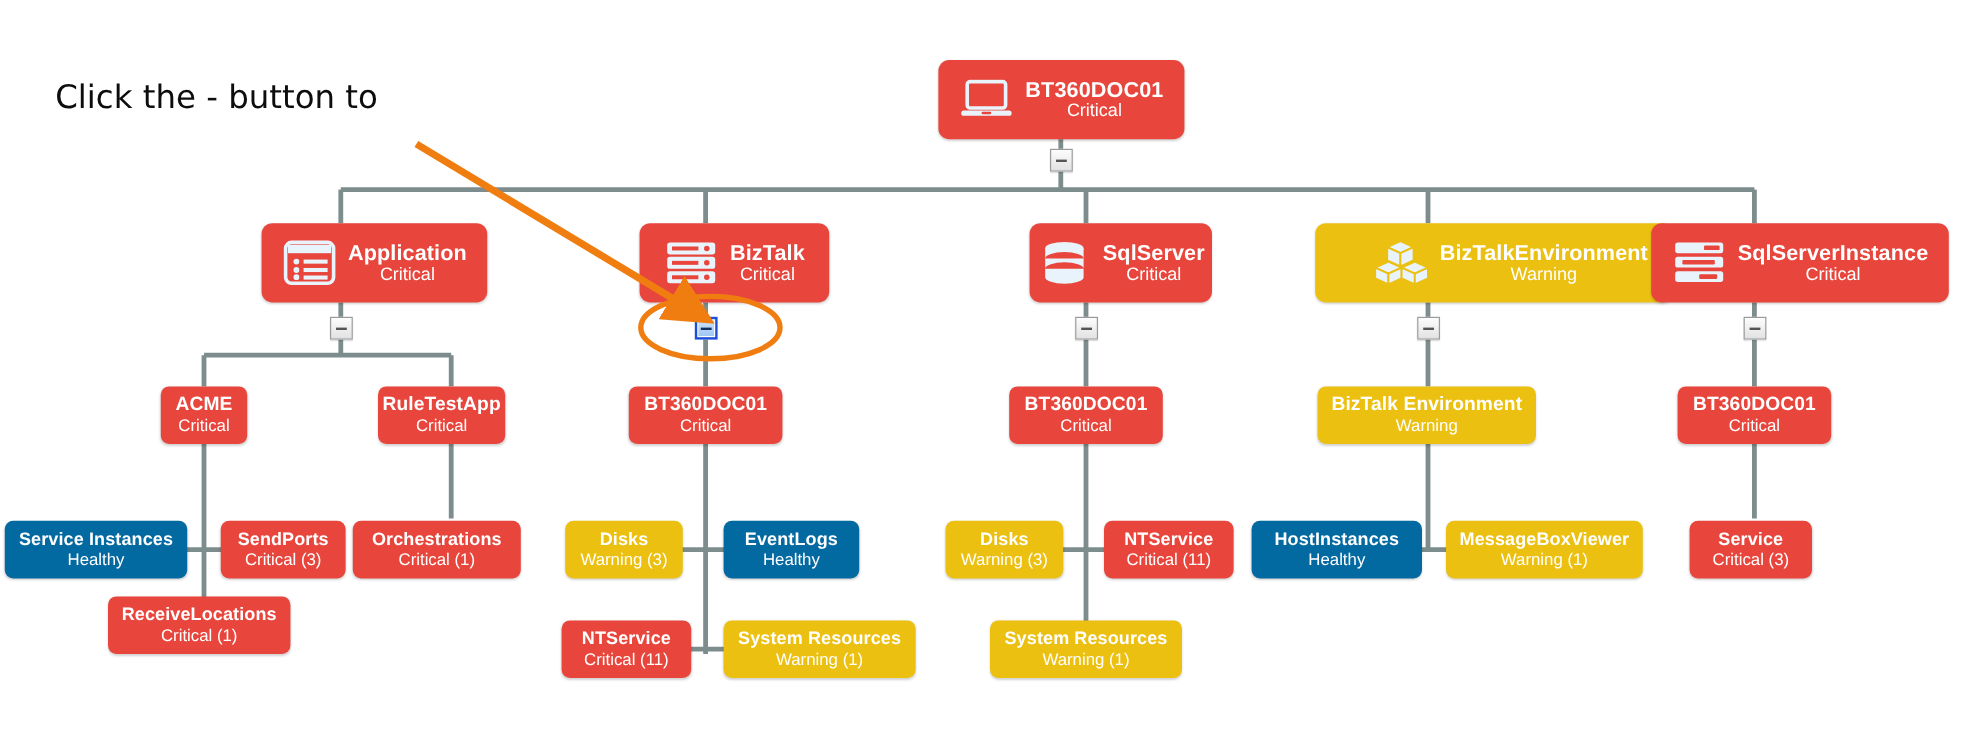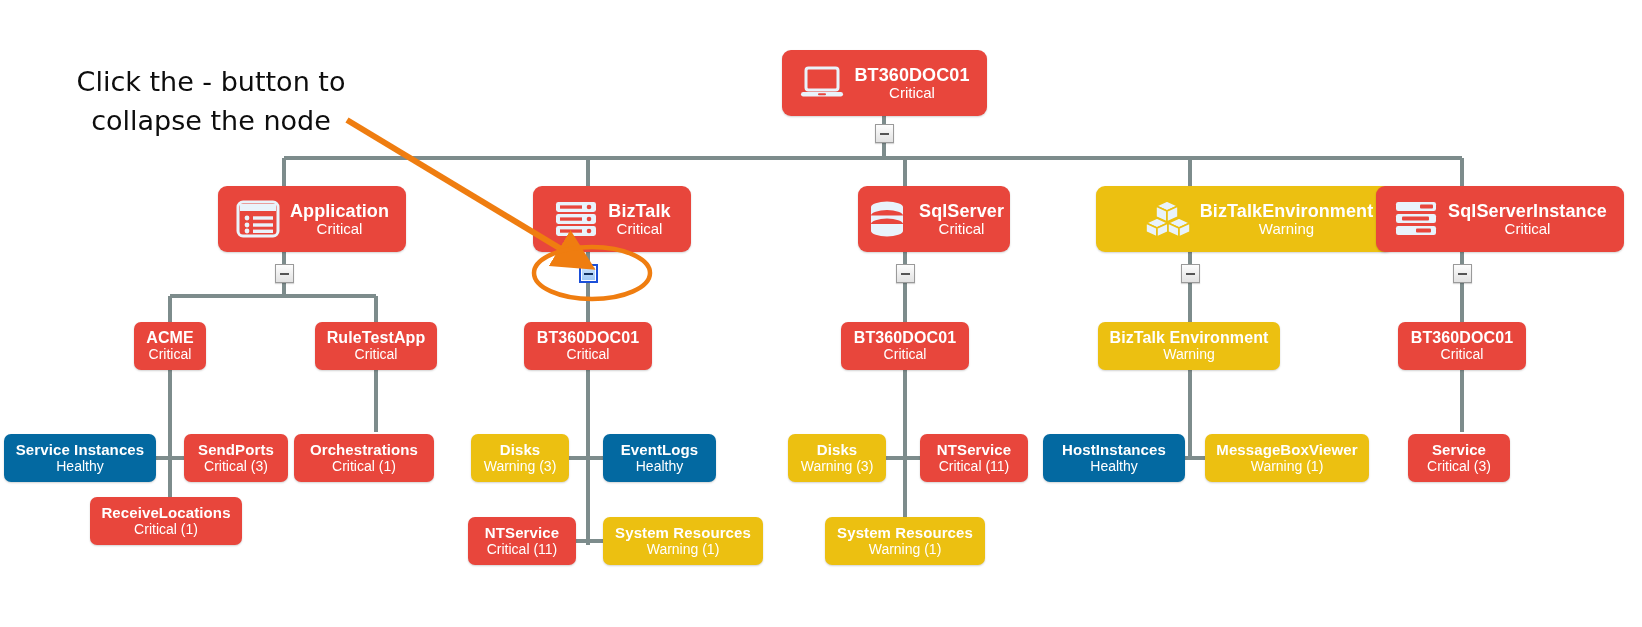--- a/index.html
+++ b/index.html
@@ -125,21 +125,21 @@
   
   .callout {
     position: absolute;
     z-index: 5;
     left: 46px;
     top: 62px;
     width: 330px;
     color: #0d0d0d;
     font-size: 27px;
     line-height: 1.45;
-    text-align: center;
+    text-align: left;
     font-family: "DejaVu Sans", sans-serif;
   }
   .callout .l2 { display: block; }
   #anno {
     position: absolute;
     left: 0; top: 0;
     width: 1642px; height: 627px;
     z-index: 6;
     pointer-events: none;
   }
@@ -326,21 +326,21 @@
     <span class="minus"></span>
   </div>
 
   <div class="node lvl3 crit" style="left:134px; top:322px; width:72px;">
     <span class="txt">
       <span class="title">ACME</span>
       <span class="status">Critical</span>
     </span>
   </div>
 
-  <div class="node lvl3 crit" style="left:315px; top:322px; width:122px;">
+  <div class="node lvl3 crit" style="left:315px; top:322px; width:106px;">
     <span class="txt">
       <span class="title">RuleTestApp</span>
       <span class="status">Critical</span>
     </span>
   </div>
 
   <div class="node lvl3 crit" style="left:524px; top:322px; width:128px;">
     <span class="txt">
       <span class="title">BT360DOC01</span>
       <span class="status">Critical</span>
@@ -461,21 +461,20 @@
 
   <div class="node leaf crit" style="left:1408px; top:434px; width:102px;">
     <span class="txt">
       <span class="title">Service</span>
       <span class="status">Critical (3)</span>
     </span>
   </div>
 
   <div class="callout">
     <span>Click the - button to</span>
-    <span class="l2">collapse the node</span>
   </div>
 
   <svg id="anno" viewBox="0 0 1642 627" width="1642" height="627">
     <defs>
       <marker id="ahead" markerWidth="7" markerHeight="7" refX="3.2" refY="3.5" orient="auto" markerUnits="strokeWidth">
         <path d="M0,0 L7,3.5 L0,7 z" fill="#ef7d10"></path>
       </marker>
     </defs>
 
     <path d="M347 120 L576 258" stroke="#ef7d10" stroke-width="6" fill="none" marker-end="url(#ahead)"></path>

